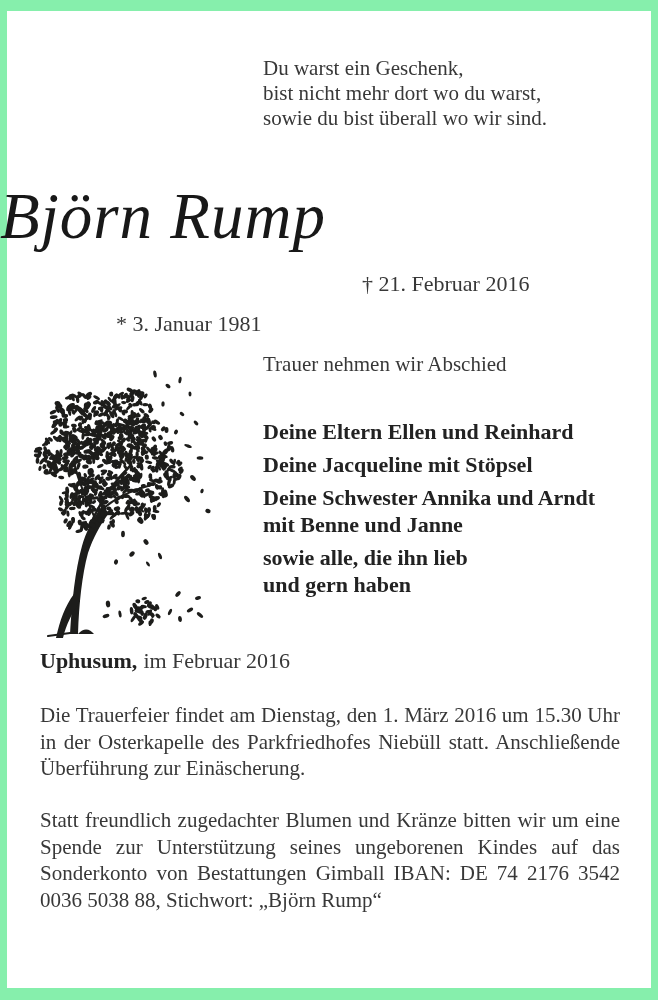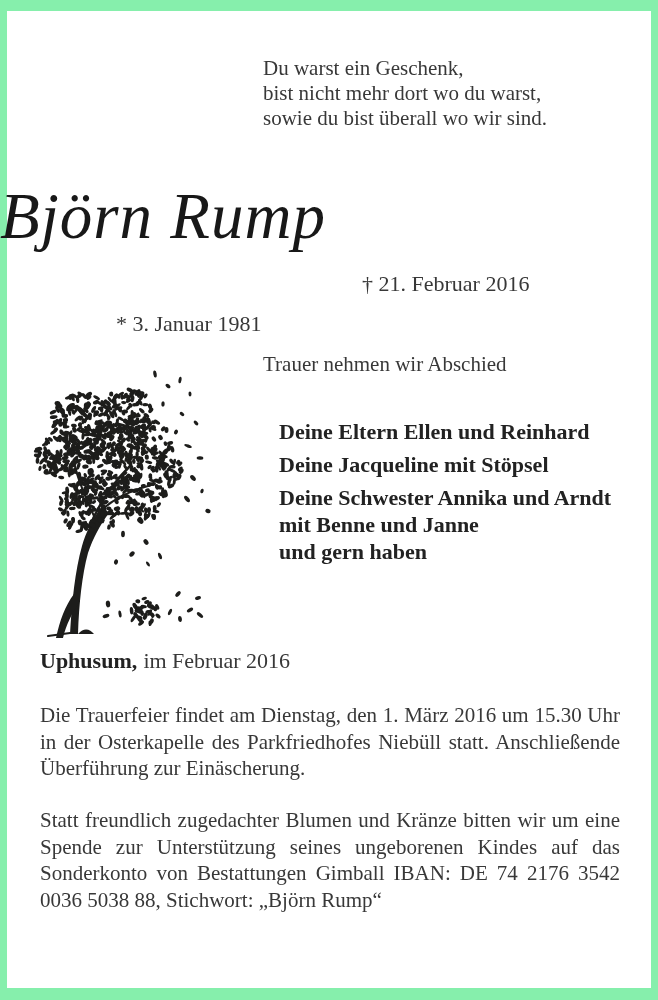--- a/index.html
+++ b/index.html
@@ -36,21 +36,21 @@
   .tree{left:30px;top:366px;width:190px;height:280px;}
 
   .intro{
     left:263px;top:352px;
     font-size:21px;line-height:25px;
     color:#383838;
   }
   .mourners{
     left:263px;top:418px;
     font-size:22px;line-height:27px;
-    font-weight:bold;color:#222222;margin-left:16px;
+    font-weight:bold;color:#222222;
   }
   .mourners .gap{margin-top:6px;}
 
   .placeline{left:40px;top:648px;font-size:22px;color:#383838;}
   .placeline .place{font-weight:bold;color:#222222;}
   .placeline .pdate{padding-left:0.28em;}
 
   .para{
     left:40px;width:580px;
     font-size:21px;line-height:26.5px;
@@ -1047,20 +1047,21 @@
 
   <div class="abs intro">
     <div>Trauer nehmen wir Abschied</div>
   </div>
 
   <div class="abs mourners">
     <div>Deine Eltern Ellen und Reinhard</div>
     <div class="gap">Deine Jacqueline mit Stöpsel</div>
     <div class="gap">Deine Schwester Annika und Arndt</div>
     <div>mit Benne und Janne</div>
+    <div class="gap">sowie alle, die ihn lieb</div>
     <div>und gern haben</div>
   </div>
 
   <div class="abs placeline">
     <span class="place">Uphusum,</span><span class="pdate">im Februar 2016</span>
   </div>
 
   <div class="abs para service">Die Trauerfeier findet am Dienstag, den 1. März 2016 um 15.30 Uhr in der Osterkapelle des Parkfriedhofes Niebüll statt. Anschließende Überführung zur Einäscherung.</div>
 
   <div class="abs para donation">Statt freundlich zugedachter Blumen und Kränze bitten wir um eine Spende zur Unterstützung seines ungeborenen Kindes auf das Sonderkonto von Bestattungen Gimball IBAN: DE 74 2176 3542 0036 5038 88, Stichwort: „Björn Rump“</div>

